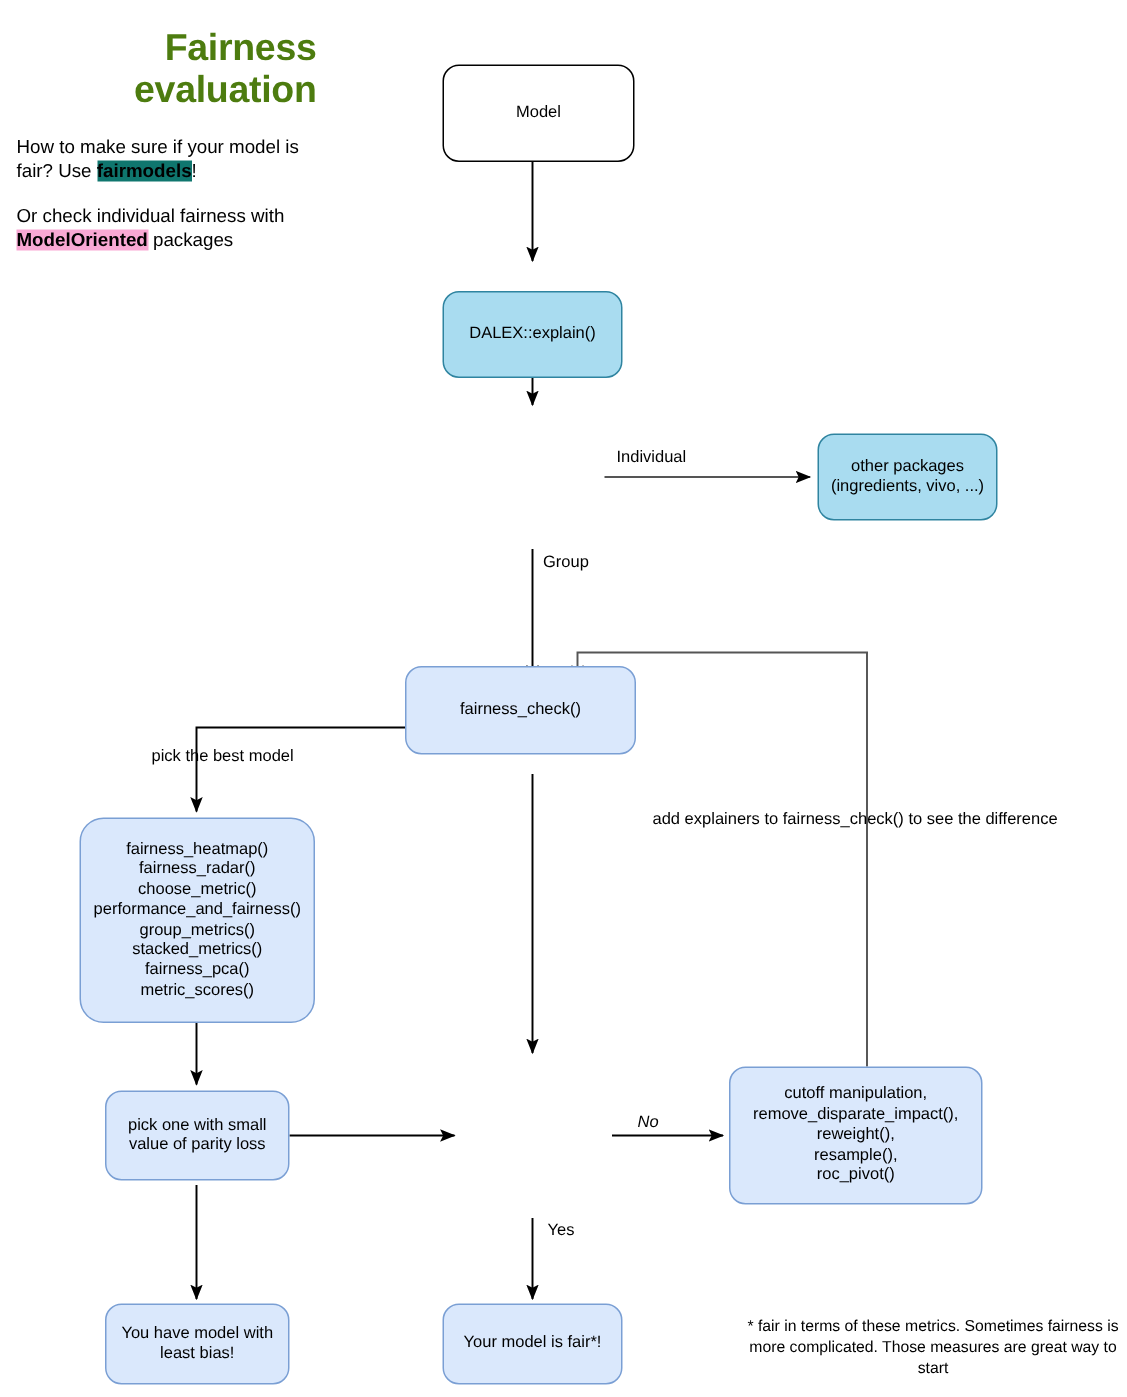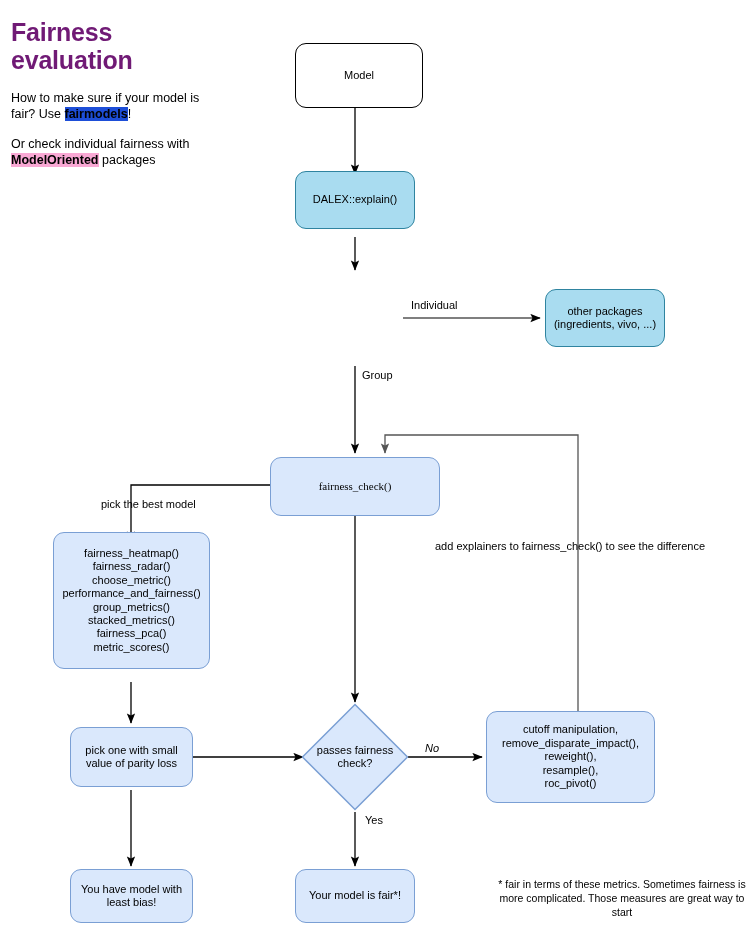--- a/index.html
+++ b/index.html
@@ -24,30 +24,31 @@
     left: 11px;
     top: 18px;
     width: 200px;
   }
   .intro-title {
     font-size: 25px;
     font-weight: bold;
     line-height: 1.12;
     letter-spacing: -0.2px;
     margin: 0 0 16px 0;
-    color: #701a75;
+    color: #4d7c0f;
+    text-align: right;
   }
   .intro-para {
     font-size: 12.5px;
     line-height: 1.28;
     margin: 0 0 14px 0;
     color: #000;
   }
   .hl-light {
-    background: #1d4ed8;
+    background: #0f766e;
     font-weight: bold;
   }
   .hl-cyan {
     background: #f9a8d4;
     font-weight: bold;
   }
   
   .node {
     position: absolute;
     box-sizing: border-box;
@@ -179,57 +180,50 @@
   <div class="edge-label" style="left:362px; top:369px;">Group</div>
   <div class="edge-label" style="left:81px; top:498px;padding-left:20px;">pick the best model</div>
   <div class="edge-label" style="left:435px; top:540px;">add explainers to fairness_check() to see the difference</div>
   <div class="edge-label" style="left:425px; top:742px;font-style:italic;">No</div>
   <div class="edge-label" style="left:365px; top:814px;">Yes</div>
 
   <div class="node rbox fill-white" style="left:295px; top:43px; width:128px; height:65px;">
     <span class="node-text">Model</span>
   </div>
 
-  <div class="node rbox fill-cyan" style="left:295px; top:171px; width:120px; height:58px;">
+  <div class="node rbox fill-cyan" style="left:295px; top:194px; width:120px; height:58px;">
     <span class="node-text">DALEX::explain()</span>
   </div>
 
 
   <div class="node rbox fill-cyan" style="left:545px; top:289px; width:120px; height:58px;">
     <span class="node-text">other packages
 (ingredients, vivo, ...)</span>
   </div>
 
-  <div class="node rbox fill-blue" style="left:270px; top:457px; width:170px; height:59px;font-family:Liberation Serif, serif;">
+  <div class="node rbox fill-blue" style="left:270px; top:444px; width:154px; height:59px;">
     <span class="node-text">fairness_check()</span>
   </div>
 
-  <div class="node rbox fill-blue" style="left:53px; top:532px; width:157px; height:137px;">
+  <div class="node rbox fill-blue" style="left:53px; top:545px; width:157px; height:137px;border-radius:16px;">
     <span class="node-text">fairness_heatmap()
 fairness_radar()
 choose_metric()
 performance_and_fairness()
 group_metrics()
 stacked_metrics()
 fairness_pca()
 metric_scores()</span>
   </div>
 
   <div class="node rbox fill-blue" style="left:70px; top:727px; width:123px; height:60px;">
     <span class="node-text">pick one with small
 value of parity loss</span>
   </div>
 
-  <div class="diamond" style="left:301px; top:703px; width:108px; height:108px;">
-    <svg class="dshape" viewBox="0 0 108 108">
-      <polygon points="54,1.5 106.5,54 54,106.5 1.5,54" fill="#dae8fc" stroke="#7a9fd4" stroke-width="1.5"></polygon>
-    </svg>
-    <div class="dlabel">passes fairness
-check?</div>
-  </div>
 
   <div class="node rbox fill-blue" style="left:486px; top:711px; width:169px; height:92px;">
     <span class="node-text">cutoff manipulation,
 remove_disparate_impact(),
 reweight(),
 resample(),
 roc_pivot()</span>
   </div>
 
   <div class="node rbox fill-blue" style="left:70px; top:869px; width:123px; height:54px;">

